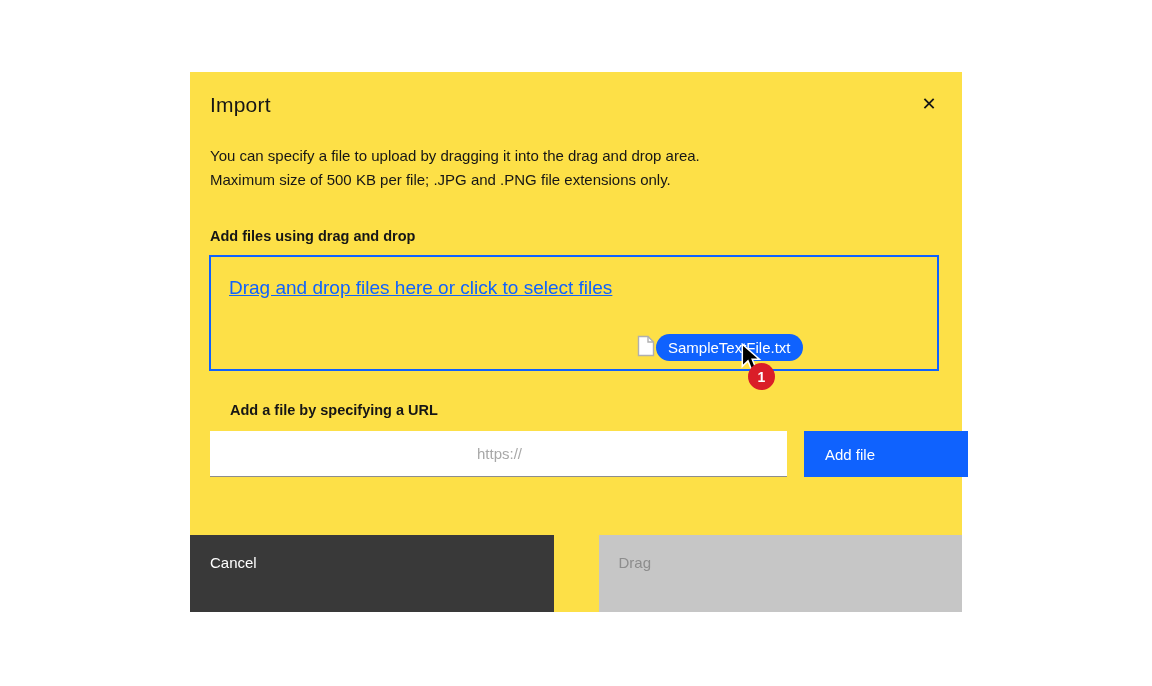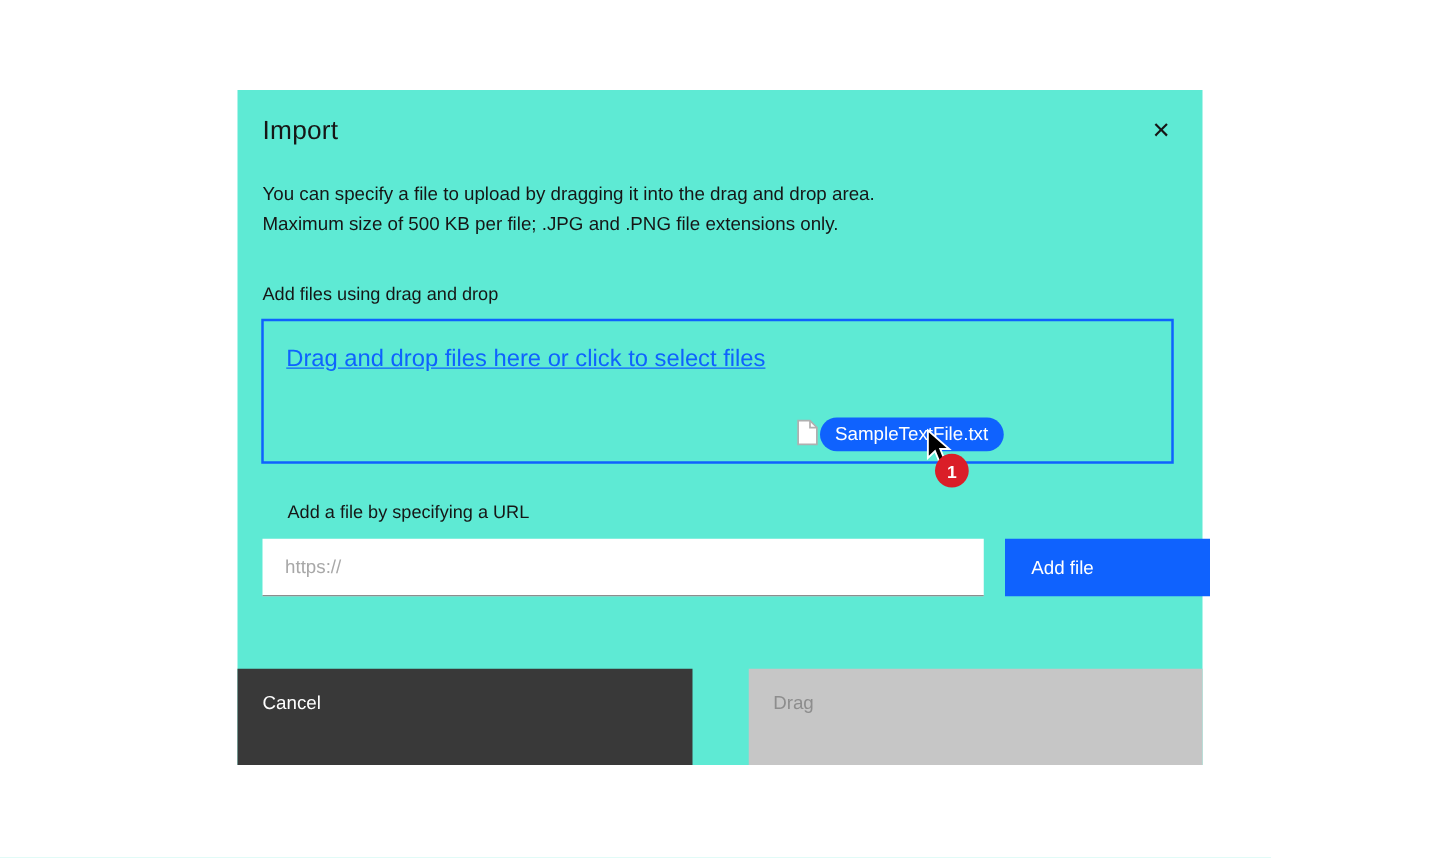--- a/index.html
+++ b/index.html
@@ -1,34 +1,34 @@
 <!DOCTYPE html>
 <html><head>
 <meta charset="utf-8">
 <style>
   * { margin:0; padding:0; box-sizing:border-box; }
   html,body { width:1152px; height:686px; background:#ffffff; overflow:hidden;
     font-family:"Liberation Sans", sans-serif; }
   .stage { position:relative; width:1152px; height:686px; background:#ffffff; }
 
   .modal { position:absolute; left:190px; top:72px; width:772px; height:540px;
-    background:#5eead4; }
+    background:#fde047; }
 
   .modal-title { position:absolute; left:20px; top:21px; font-size:21px;
     font-weight:400; color:#161616; letter-spacing:0.2px; }
 
   .close-btn { position:absolute; left:722px; top:15px; width:34px; height:34px;
     background:transparent; border:none; display:flex; align-items:center;
     justify-content:center; cursor:pointer; font-size:18px; color:#161616;
     font-weight:300; line-height:1; }
 
   .description { position:absolute; left:20px; top:72px; width:548px;
     font-size:15px; line-height:24px; color:#161616; }
 
-  .section-label { position:absolute; font-size:14.5px; font-weight:400;
+  .section-label { position:absolute; font-size:14.5px; font-weight:700;
     color:#161616; }
   .dd-label { left:20px; top:156px; }
   .url-label { left:20px; top:330px;margin-left:20px; }
 
   .dropzone { position:absolute; left:19px; top:183px; width:730px; height:116px;
     border:2px solid #0f62fe; background:transparent; cursor:pointer; }
   .drop-link { position:absolute; left:18px; top:20px; font-size:19px;
     color:#0f62fe; text-decoration:underline; cursor:pointer; }
 
   .file-ghost-icon { position:absolute; left:447px; top:263px; width:18px;
@@ -40,21 +40,21 @@
   .cursor-arrow { position:absolute; left:548px; top:271px; width:26px;
     height:30px; pointer-events:none; }
   .count-badge { position:absolute; left:558px; top:291px; width:27px;
     height:27px; border-radius:50%; background:#da1e28; color:#ffffff;
     font-size:14px; font-weight:700; display:flex; align-items:center;
     justify-content:center; }
 
   .url-input { position:absolute; left:20px; top:359px; width:577px; height:46px;
     background:#ffffff; border:none; border-bottom:1px solid #8d8d8d;
     padding:0 16px 0 18px; font-size:15px; color:#161616; outline:none;
-    font-family:"Liberation Sans", sans-serif; }
+    font-family:"Liberation Sans", sans-serif;text-align:center; }
   .url-input::placeholder { color:#a8a8a8; opacity:1; }
 
   .add-file-btn { position:absolute; left:614px; top:359px; width:164px;
     height:46px; background:#0f62fe; color:#ffffff; border:none; font-size:15px;
     display:flex; align-items:center; justify-content:flex-start;
     padding-left:21px; cursor:pointer; font-family:"Liberation Sans", sans-serif; }
 
   .footer { position:absolute; left:0; bottom:0; width:772px; height:77px;
     display:flex;gap:45px; }
   .footer button { width:50%; height:77px; border:none; font-size:15px;

